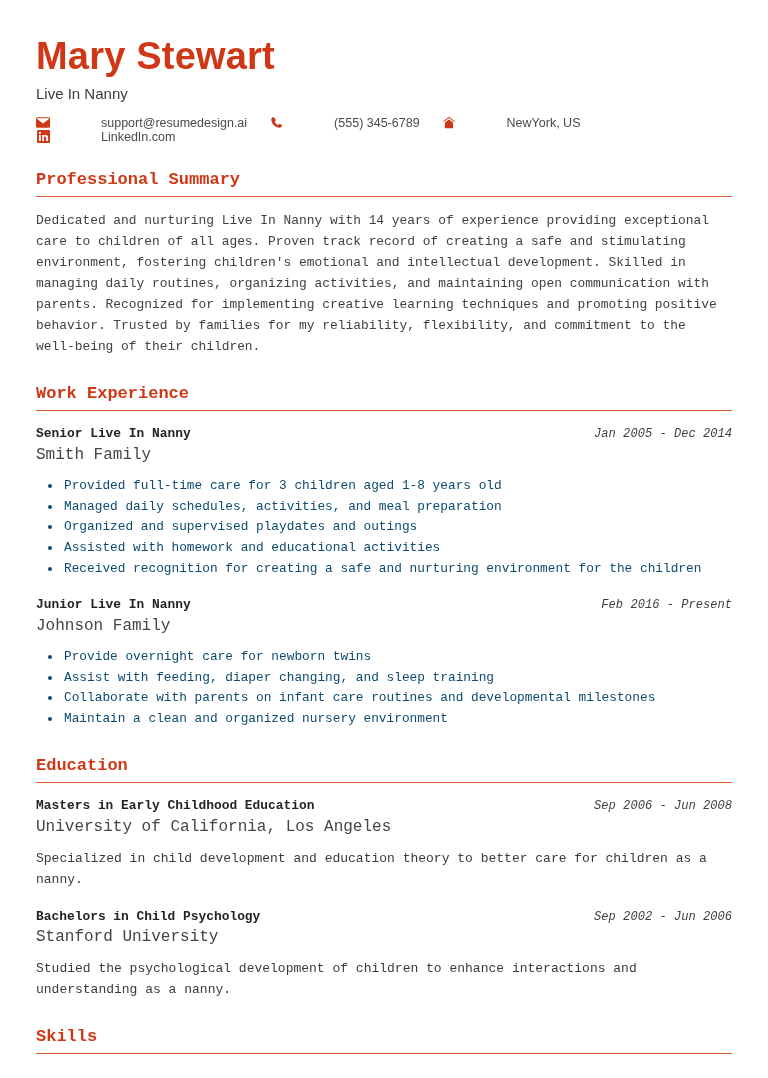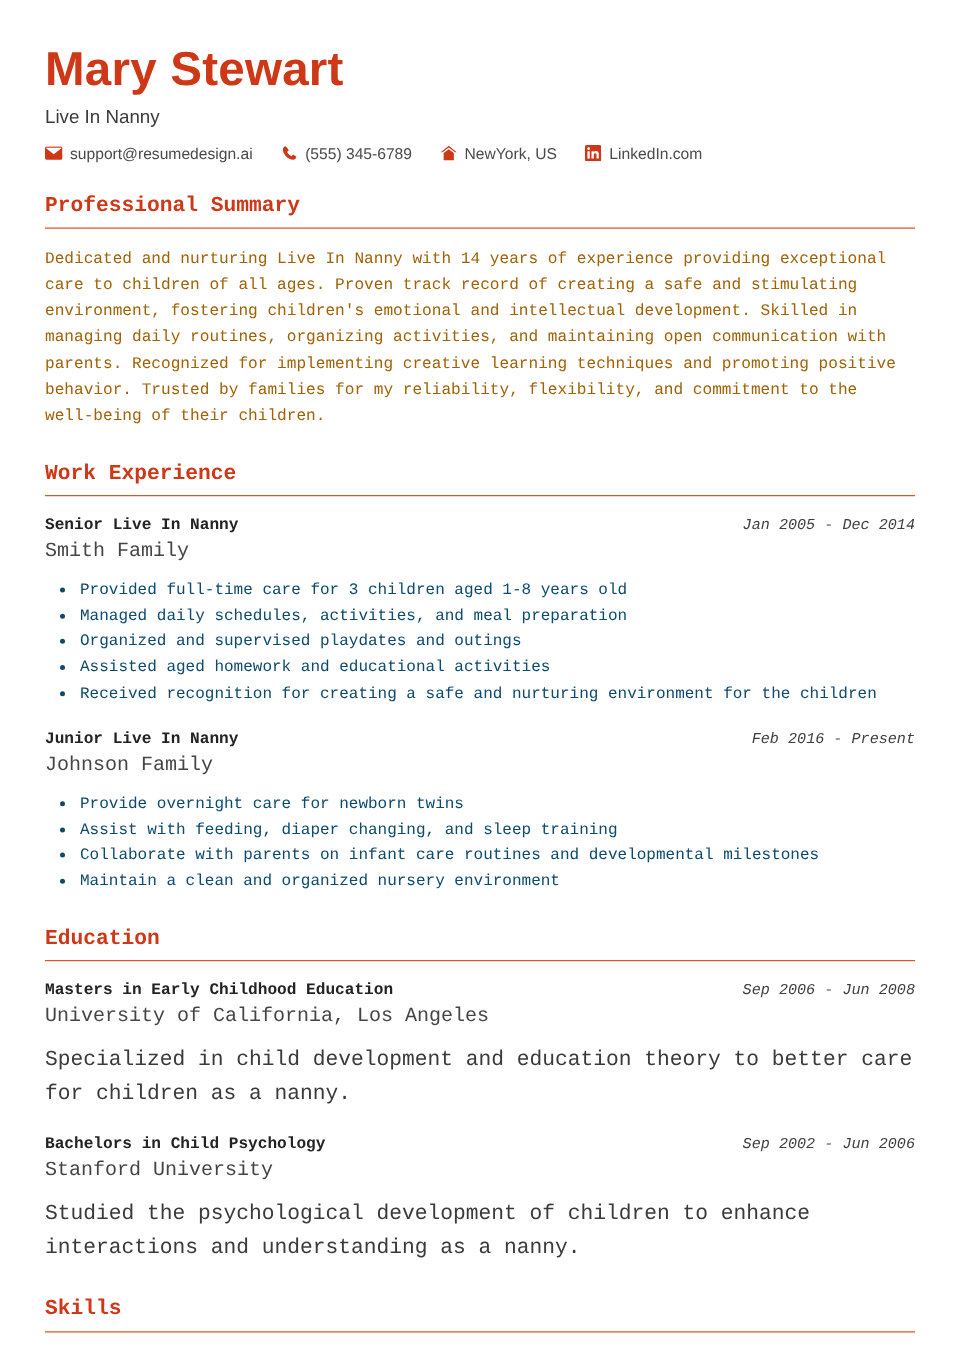--- a/index.html
+++ b/index.html
@@ -46,21 +46,21 @@
     gap: 0px;
     font-size: 12.5px;
     color: #4a4a4a;
   }
   .contact-item {
     display: flex;
     align-items: center;
     margin-right: 22px;
     white-space: nowrap;
   }
-  .contact-item .ci-label { line-height: 1; }
+  .contact-item .ci-label { line-height: 1; margin-left: 45px; }
   .ci-icon {
     display: inline-flex;
     align-items: center;
     justify-content: center;
     width: 14px;
     height: 14px;
     margin-right: 6px;
     flex: none;
   }
   .ci-icon svg { display: block; }
@@ -78,21 +78,21 @@
     height: 1px;
     background: #d9572e;
     width: 100%;
     margin-bottom: 14px;
   }
 
   
   .summary-text {
     font-size: 12.9px;
     line-height: 1.62;
-    color: #a16207;
+    color: #404040;
     text-align: left;
     margin: 0;
   }
 
   
   .entry { margin-bottom: 17px; }
   .entry:last-child { margin-bottom: 0; }
   .entry-head {
     display: flex;
     justify-content: space-between;
@@ -123,21 +123,21 @@
     padding-left: 26px;
     list-style: disc;
   }
   .entry-bullets li {
     font-size: 12.8px;
     color: #0c4a6e;
     line-height: 1.62;
     padding-left: 2px;
   }
   .entry-desc {
-    font-size: 17px;
+    font-size: 13px;
     color: #3a3a3a;
     line-height: 1.6;
     margin-top: 10px;
   }
 
   
   .skills-grid {
     display: grid;
     grid-template-columns: 1fr 1fr;
     column-gap: 42px;
@@ -232,21 +232,21 @@
     <div class="entry">
       <div class="entry-head">
         <span class="entry-title">Senior Live In Nanny</span>
         <span class="entry-date">Jan 2005 - Dec 2014</span>
       </div>
       <div class="entry-sub">Smith Family</div>
       <ul class="entry-bullets">
         <li>Provided full-time care for 3 children aged 1-8 years old</li>
         <li>Managed daily schedules, activities, and meal preparation</li>
         <li>Organized and supervised playdates and outings</li>
-        <li>Assisted aged homework and educational activities</li>
+        <li>Assisted with homework and educational activities</li>
         <li>Received recognition for creating a safe and nurturing environment for the children</li>
       </ul>
     </div>
 
     <div class="entry">
       <div class="entry-head">
         <span class="entry-title">Junior Live In Nanny</span>
         <span class="entry-date">Feb 2016 - Present</span>
       </div>
       <div class="entry-sub">Johnson Family</div>

